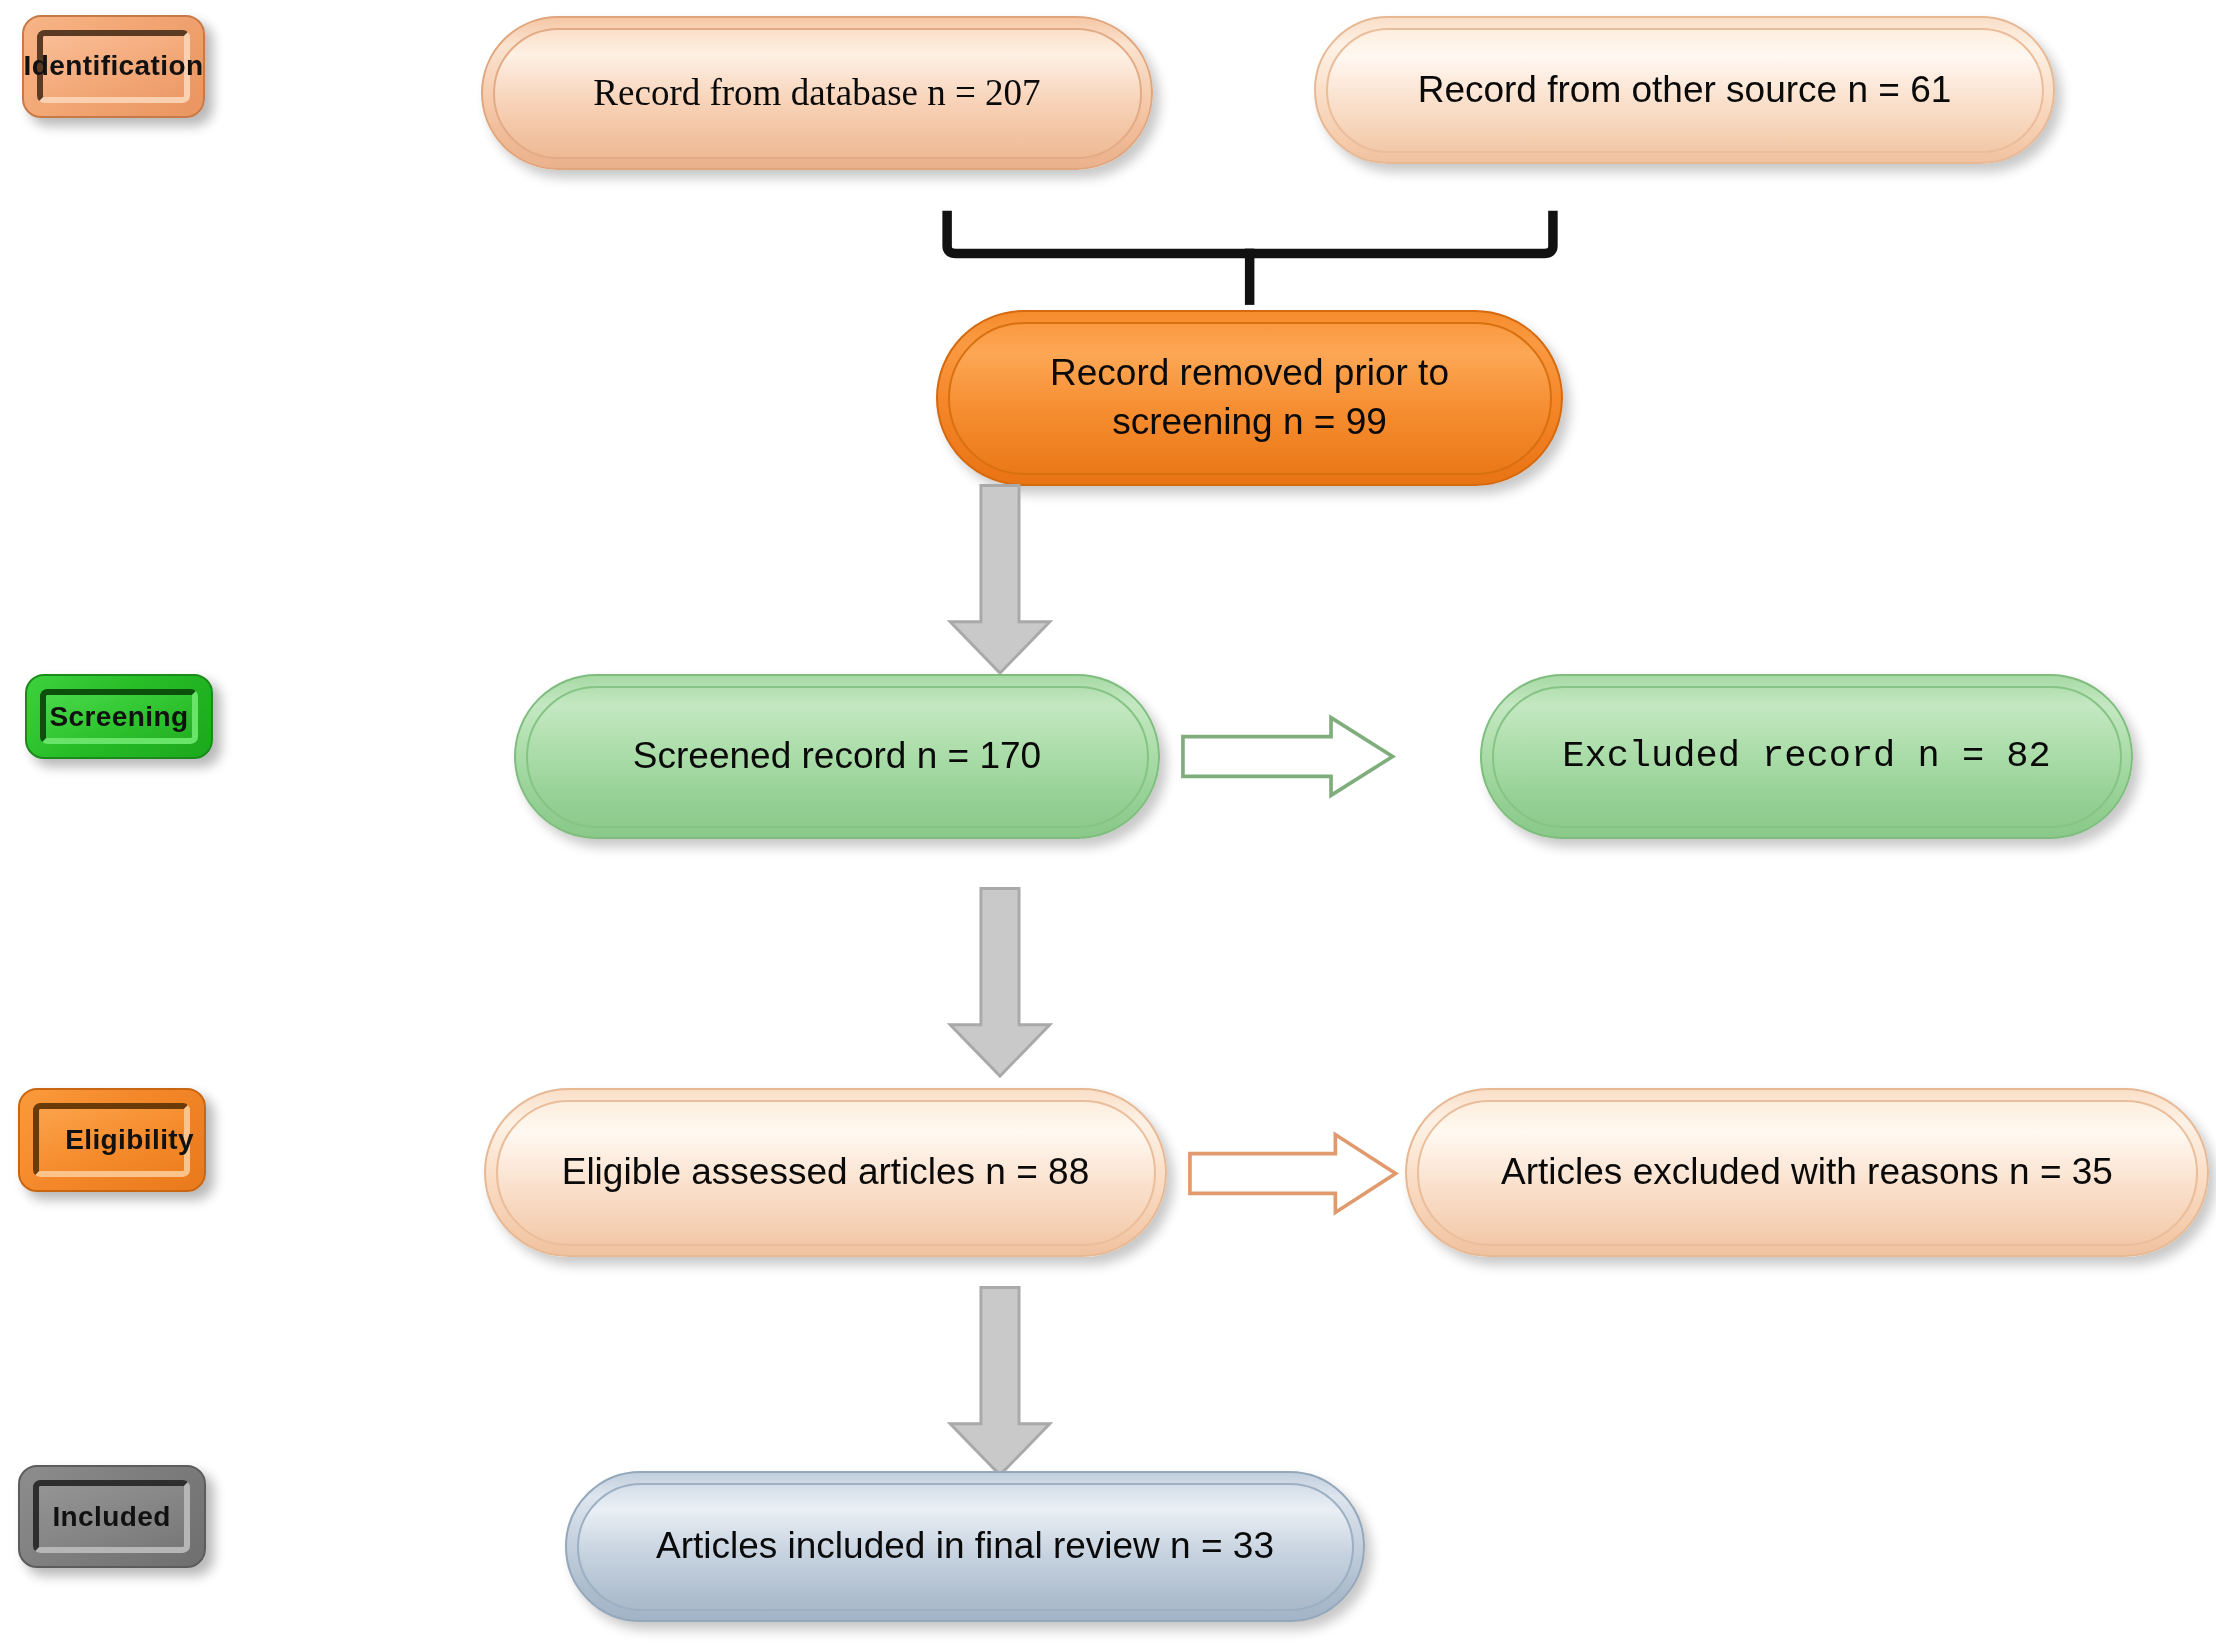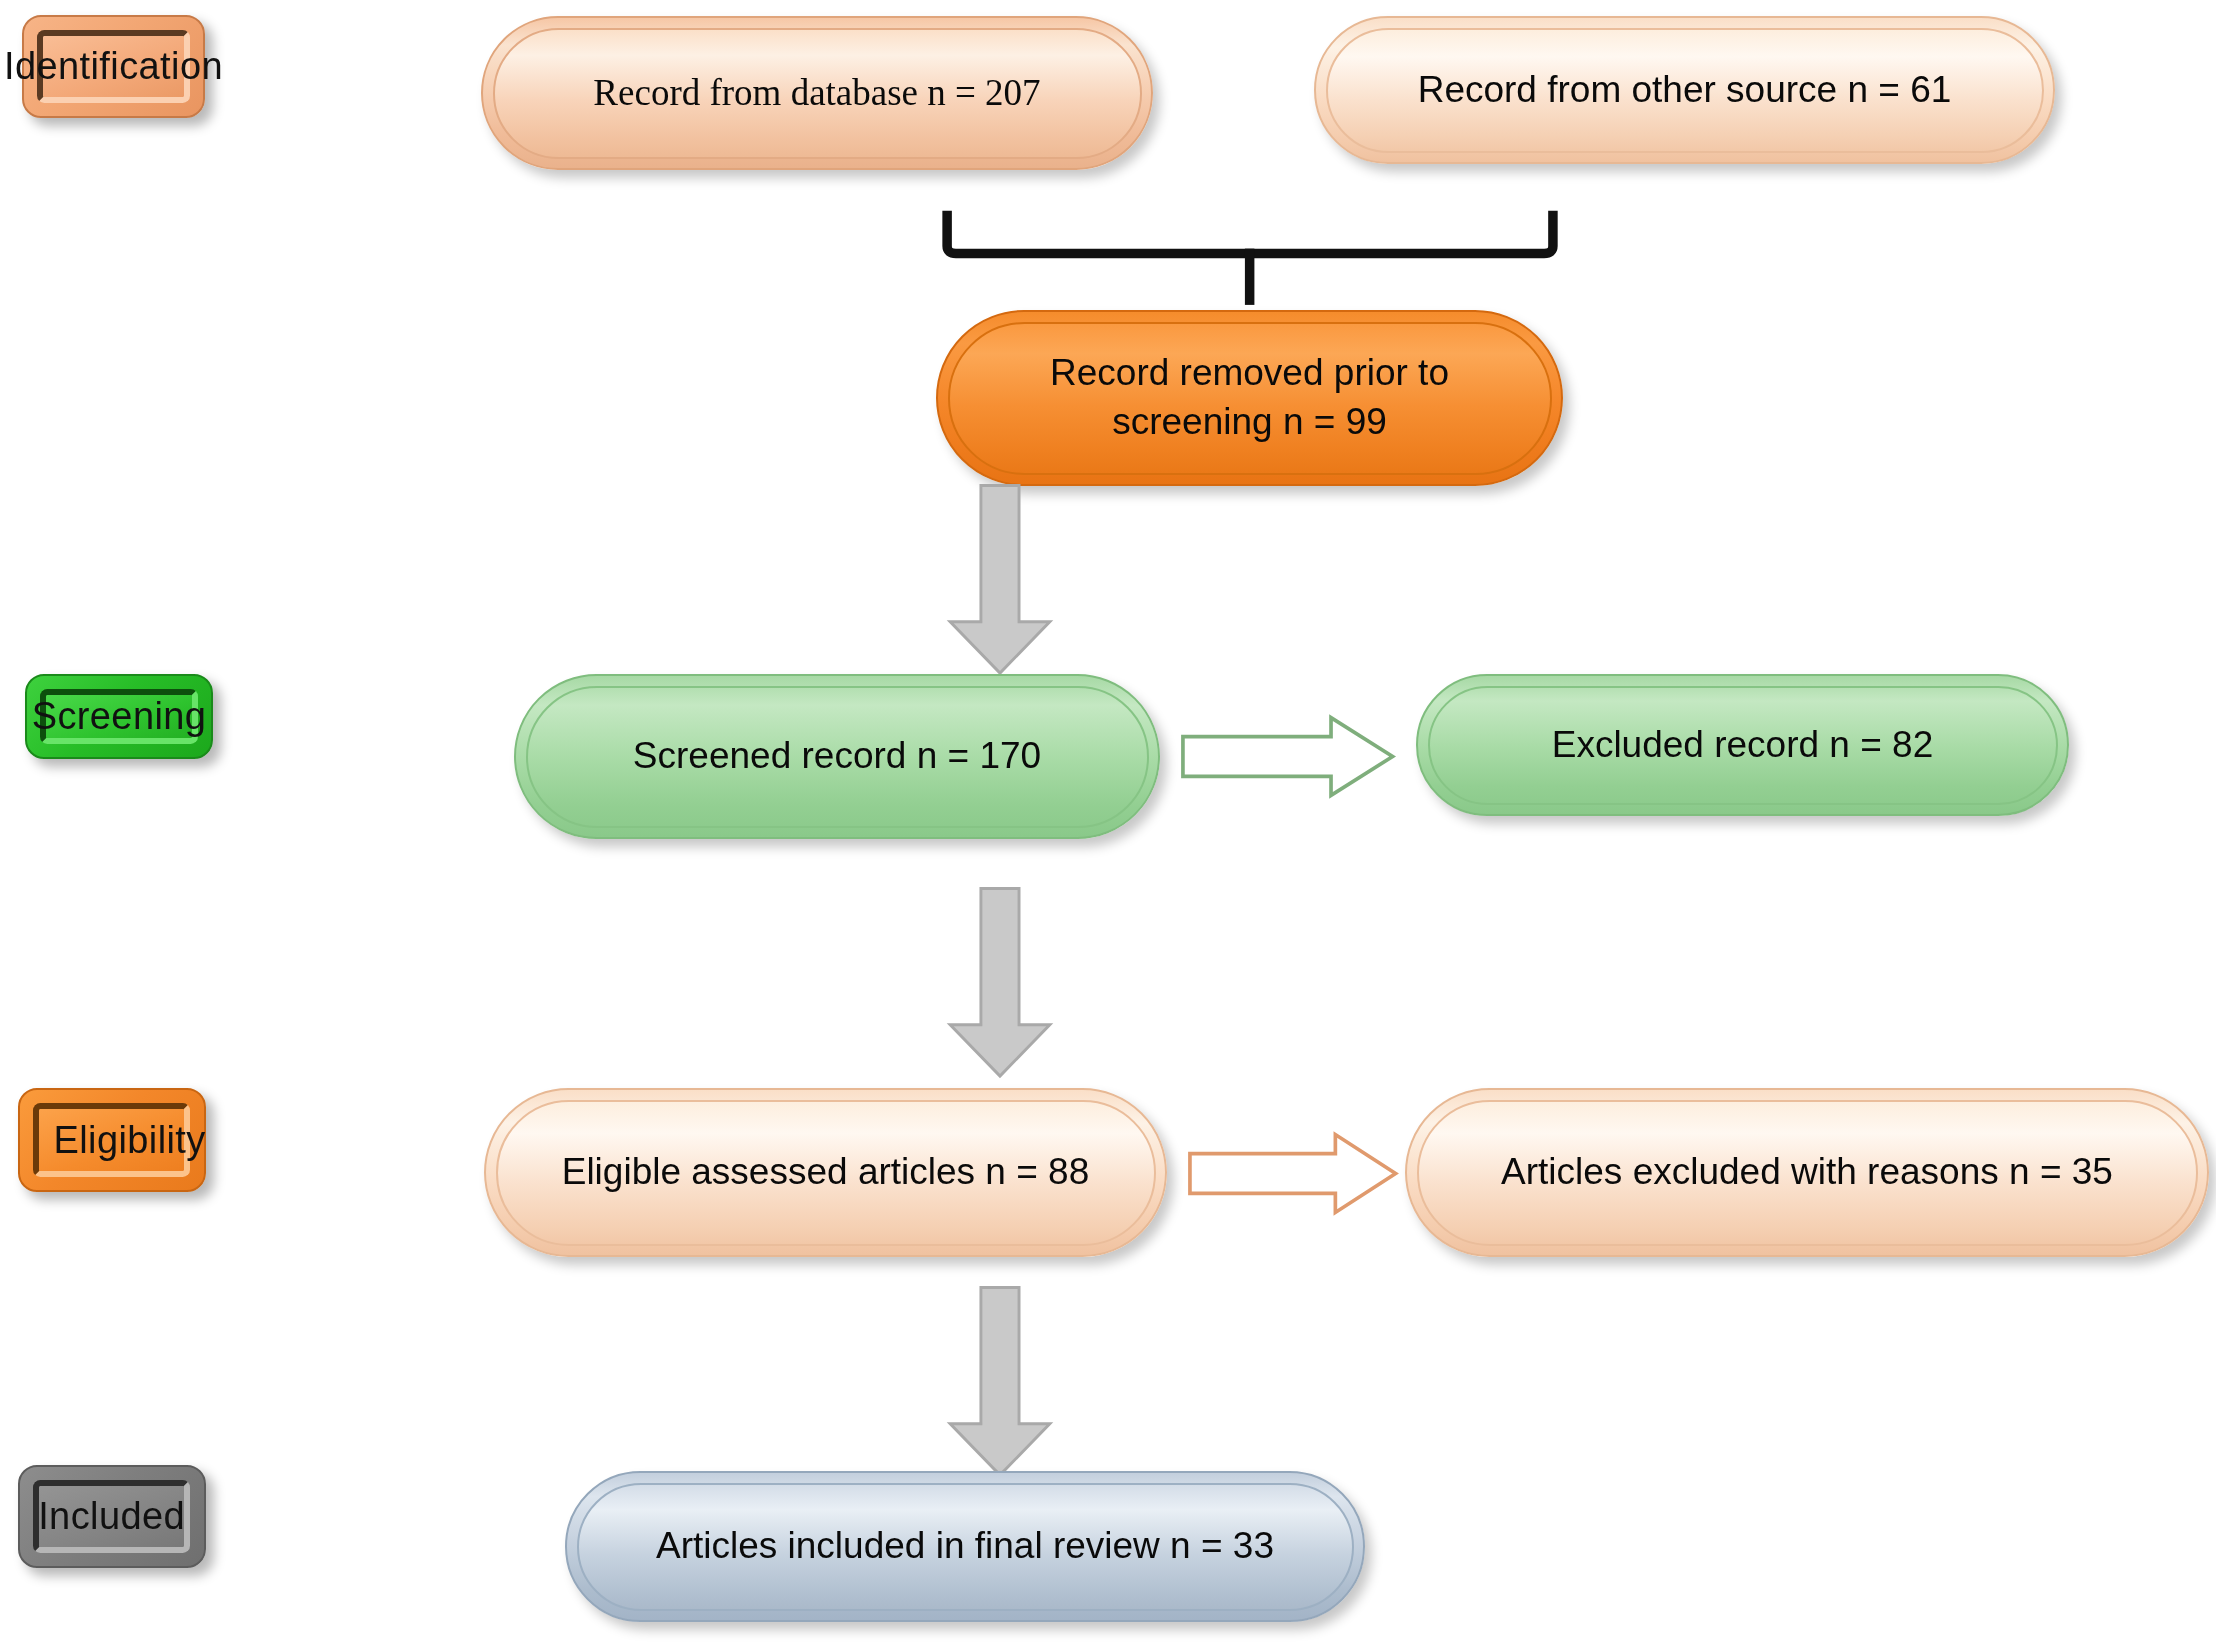--- a/index.html
+++ b/index.html
@@ -34,22 +34,22 @@
   .stage-chip .bevel {
     width: 100%;
     height: 100%;
     box-sizing: border-box;
     border-radius: 7.3px;
     display: flex;
     align-items: center;
     justify-content: center;
   }
   .stage-chip .stage-text {
-    font-weight: normal;
-    font-size: 38px;
+    font-weight: bold;
+    font-size: 28px;
     color: #111111;
     letter-spacing: 0.4px;
     white-space: nowrap;
     text-align: right;
   }
 
   .chip-identification {
     background: linear-gradient(135deg, #f7b487 0%, #f2a673 45%, #e99560 100%);
     border: 2.2px solid #c77a47;
   }
@@ -251,21 +251,21 @@
       <span class="pill-text">Screened record n = 170</span>
     </div>
   </div>
 
   <div class="connector" style="left:1180px; top:713px; width:217px; height:87px;">
     <svg width="217" height="87" viewBox="0 0 296 118">
       <path d="M 4 32 L 206 32 L 206 6 L 290 59 L 206 112 L 206 86 L 4 86 Z" fill="#ffffff" stroke="#7fae7c" stroke-width="5" stroke-linejoin="miter"></path>
     </svg>
   </div>
 
-  <div class="pill pill-green" style="left:1416px; top:674px; width:653px; height:142px;">
+  <div class="pill pill-green" style="left:1480px; top:674px; width:653px; height:165px;font-family:Liberation Mono, monospace;">
     <div class="inner">
       <span class="pill-text">Excluded record n = 82</span>
     </div>
   </div>
 
   <div class="connector" style="left:947px; top:887px; width:125px; height:192px;">
     <svg width="125" height="192" viewBox="0 0 170 262">
       <path d="M 46 2 L 98 2 L 98 188 L 140 188 L 72 258 L 4 188 L 46 188 Z" fill="#c9c9c9" stroke="#a9a9a9" stroke-width="4" stroke-linejoin="miter"></path>
     </svg>
   </div>

